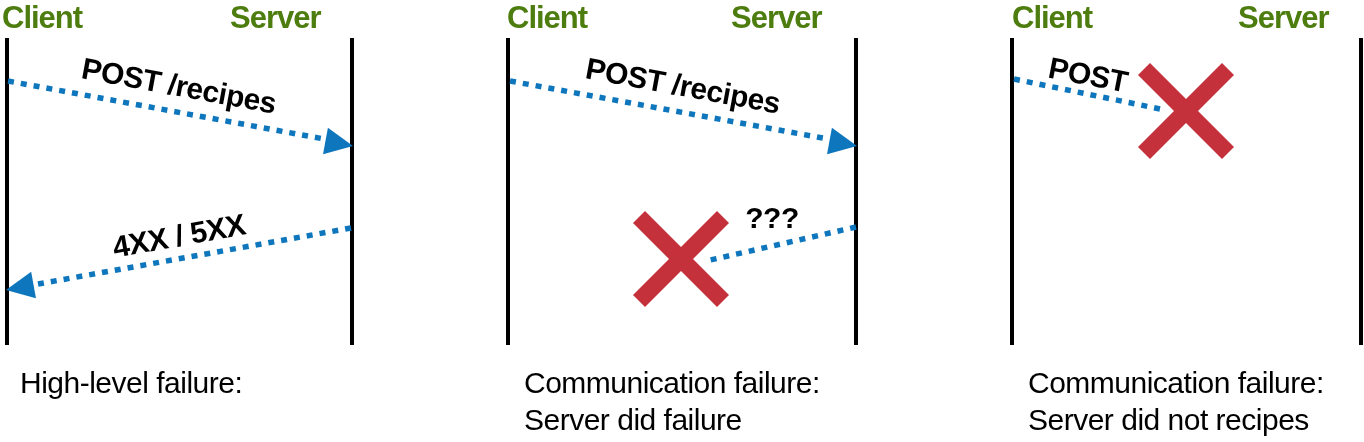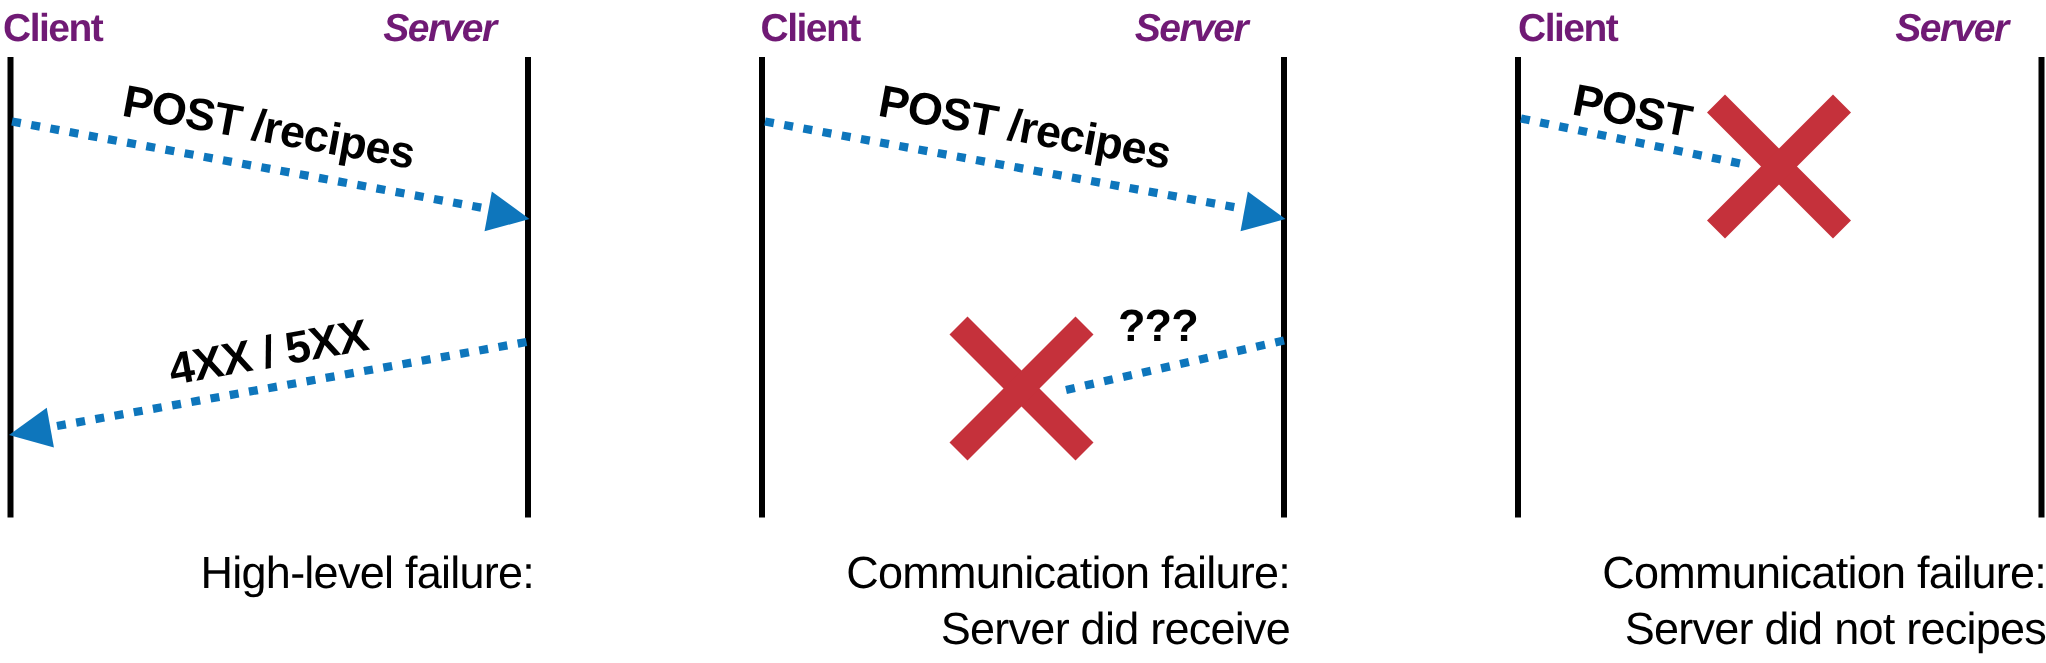--- a/index.html
+++ b/index.html
@@ -15,34 +15,34 @@
     overflow:hidden;
     font-family:"Liberation Sans",sans-serif;
   }
   svg.gfx{position:absolute;left:0;top:0;}
   .lifeline{stroke:var(--line-color);stroke-width:4;}
   .dots{stroke:var(--arrow-color);stroke-width:5.5;stroke-dasharray:6 7;fill:none;}
   .head{fill:var(--arrow-color);stroke:none;}
   .cross{stroke:var(--cross-color);stroke-width:17;fill:none;}
   .actor{
     position:absolute;top:0;
-    font-weight:bold;font-size:26px;line-height:36px;
-    letter-spacing:-1px;color:#701a75;white-space:nowrap;
+    font-weight:bold;font-size:31px;line-height:36px;
+    letter-spacing:-1px;color:#4d7c0f;white-space:nowrap;
   }
-  .actor.right{text-align:center;font-style:italic;}
+  .actor.right{text-align:left;}
   .msg{
     position:absolute;
     font-weight:bold;font-size:30px;line-height:36px;
     letter-spacing:-0.5px;color:#000;white-space:nowrap;
     text-align:center;
   }
   .caption{
     position:absolute;top:364px;width:356px;
     font-size:30px;line-height:37px;letter-spacing:-0.5px;
-    color:#000;text-align:right;
+    color:#000;text-align:left;padding-left:20px;
   }
 </style>
 </head>
 <body>
 
 <div class="canvas">
 
   <svg class="gfx" width="1364" height="442" viewBox="0 0 1364 442">
 
     <g>
@@ -84,21 +84,21 @@
   <div class="caption" style="left:0px;">
     <div>High-level failure:</div>
   </div>
 
   <div class="actor" style="left:507px;">Client</div>
   <div class="actor right" style="left:731px;width:126px;">Server</div>
   <div class="msg" style="left:576px;top:68px;width:214px;transform:rotate(10.4deg);">POST /recipes</div>
   <div class="msg" style="left:742px;top:200px;width:60px;">???</div>
   <div class="caption" style="left:504px;">
     <div>Communication failure:</div>
-    <div>Server did receive</div>
+    <div>Server did failure</div>
   </div>
 
   <div class="actor" style="left:1012px;">Client</div>
   <div class="actor right" style="left:1238px;width:126px;">Server</div>
   <div class="msg" style="left:1043px;top:57px;width:90px;transform:rotate(11deg);">POST</div>
   <div class="caption" style="left:1008px;">
     <div>Communication failure:</div>
     <div>Server did not recipes</div>
   </div>
 

